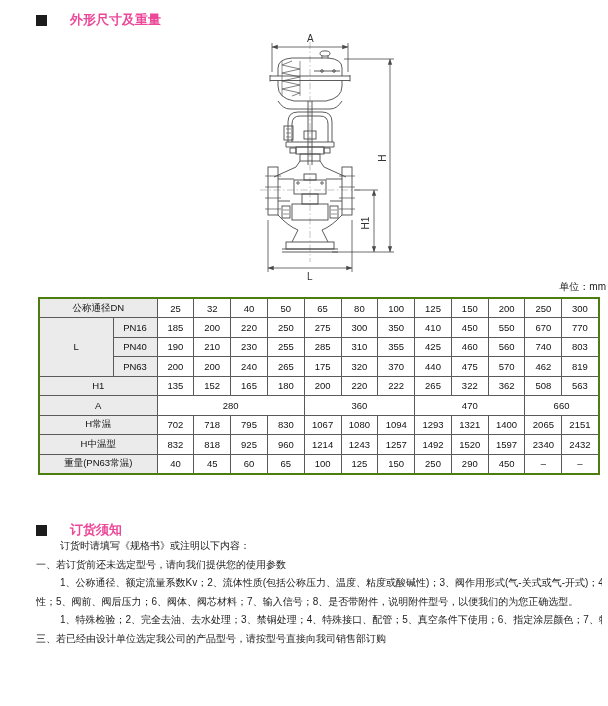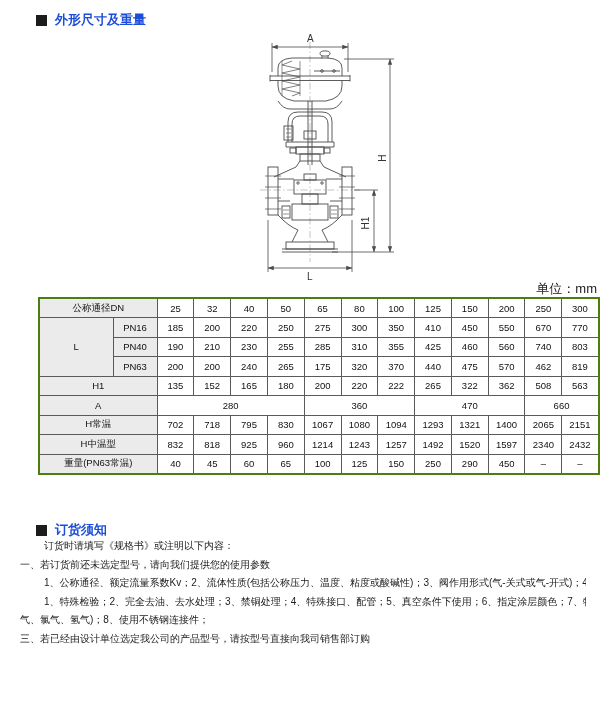--- a/index.html
+++ b/index.html
@@ -6,48 +6,48 @@
   html,body { width:608px; height:706px; }
   body {
     background:#ffffff;
     font-family:"Liberation Sans","DejaVu Sans",sans-serif;
     color:#1a1a1a;
     position:relative;
     overflow:hidden;
   }
   .sec-title {
     position:absolute; left:36px;
-    display:flex; align-items:center; gap:8px;
-    font-weight:bold; font-size:13px; color:#1d4ed8;
+    display:flex; align-items:center; gap:23px;
+    font-weight:bold; font-size:13px; color:#ec4899;
     white-space:nowrap;
   }
   .marker { width:11px; height:11px; background:#1c1c1c; display:inline-block; flex:0 0 auto; }
   #title1 { top:11px; }
   #title2 { top:514px;margin-top:7px; }
 
   #drawing { position:absolute; left:222px; top:30px; }
   #drawing text { font-size:10px; fill:#333; font-family:"Liberation Sans","DejaVu Sans",sans-serif; }
 
-  .unit-note { position:absolute; top:280px; right:11px; font-size:13px; color:#222; white-space:nowrap; }
+  .unit-note { position:absolute; top:280px; right:2px; font-size:10px; color:#222; white-space:nowrap; }
 
   table.spec {
     position:absolute; left:38px; top:297px;
     border-collapse:collapse; table-layout:fixed;
     width:560px; font-size:9.5px; color:#111;
     border:2px solid #4d7c0f;
   }
   table.spec td {
     border:1px solid #5a5a5a;
     text-align:center; vertical-align:middle;
     height:19.5px; padding:0 1px;
     background:#ffffff; white-space:nowrap; overflow:hidden;
   }
   table.spec td.lbl { background:#ebebeb; }
 
-  .ordering { position:absolute; left:20px; top:537px; width:566px; font-size:10px; color:#222; }
+  .ordering { position:absolute; left:36px; top:537px; width:566px; font-size:10px; color:#222; }
   .ordering p { line-height:18.6px; white-space:nowrap; overflow:hidden; }
   .ordering p.ind { padding-left:24px; }
 </style>
 </head>
 <body>
 
 <div class="sec-title" id="title1">
   <span class="marker"></span>
   <span>外形尺寸及重量</span>
 </div>
@@ -286,16 +286,16 @@
 
 <div class="sec-title" id="title2">
   <span class="marker"></span>
   <span>订货须知</span>
 </div>
 
 <div class="ordering">
   <p class="ind">订货时请填写《规格书》或注明以下内容：</p>
   <p>一、若订货前还未选定型号，请向我们提供您的使用参数</p>
   <p class="ind">1、公称通径、额定流量系数Kv；2、流体性质(包括公称压力、温度、粘度或酸碱性)；3、阀作用形式(气-关式或气-开式)；4、流量特</p>
+  <p>性；5、阀前、阀后压力；6、阀体、阀芯材料；7、输入信号；8、是否带附件，说明附件型号，以便我们的为您正确选型。</p>
   <p class="ind">1、特殊检验；2、完全去油、去水处理；3、禁铜处理；4、特殊接口、配管；5、真空条件下使用；6、指定涂层颜色；7、特殊介质(氧</p>
-  <p>气、氯气、氢气)；8、使用不锈钢连接件；</p>
   <p>三、若已经由设计单位选定我公司的产品型号，请按型号直接向我司销售部订购</p>
 </div>
 
 </body></html>

